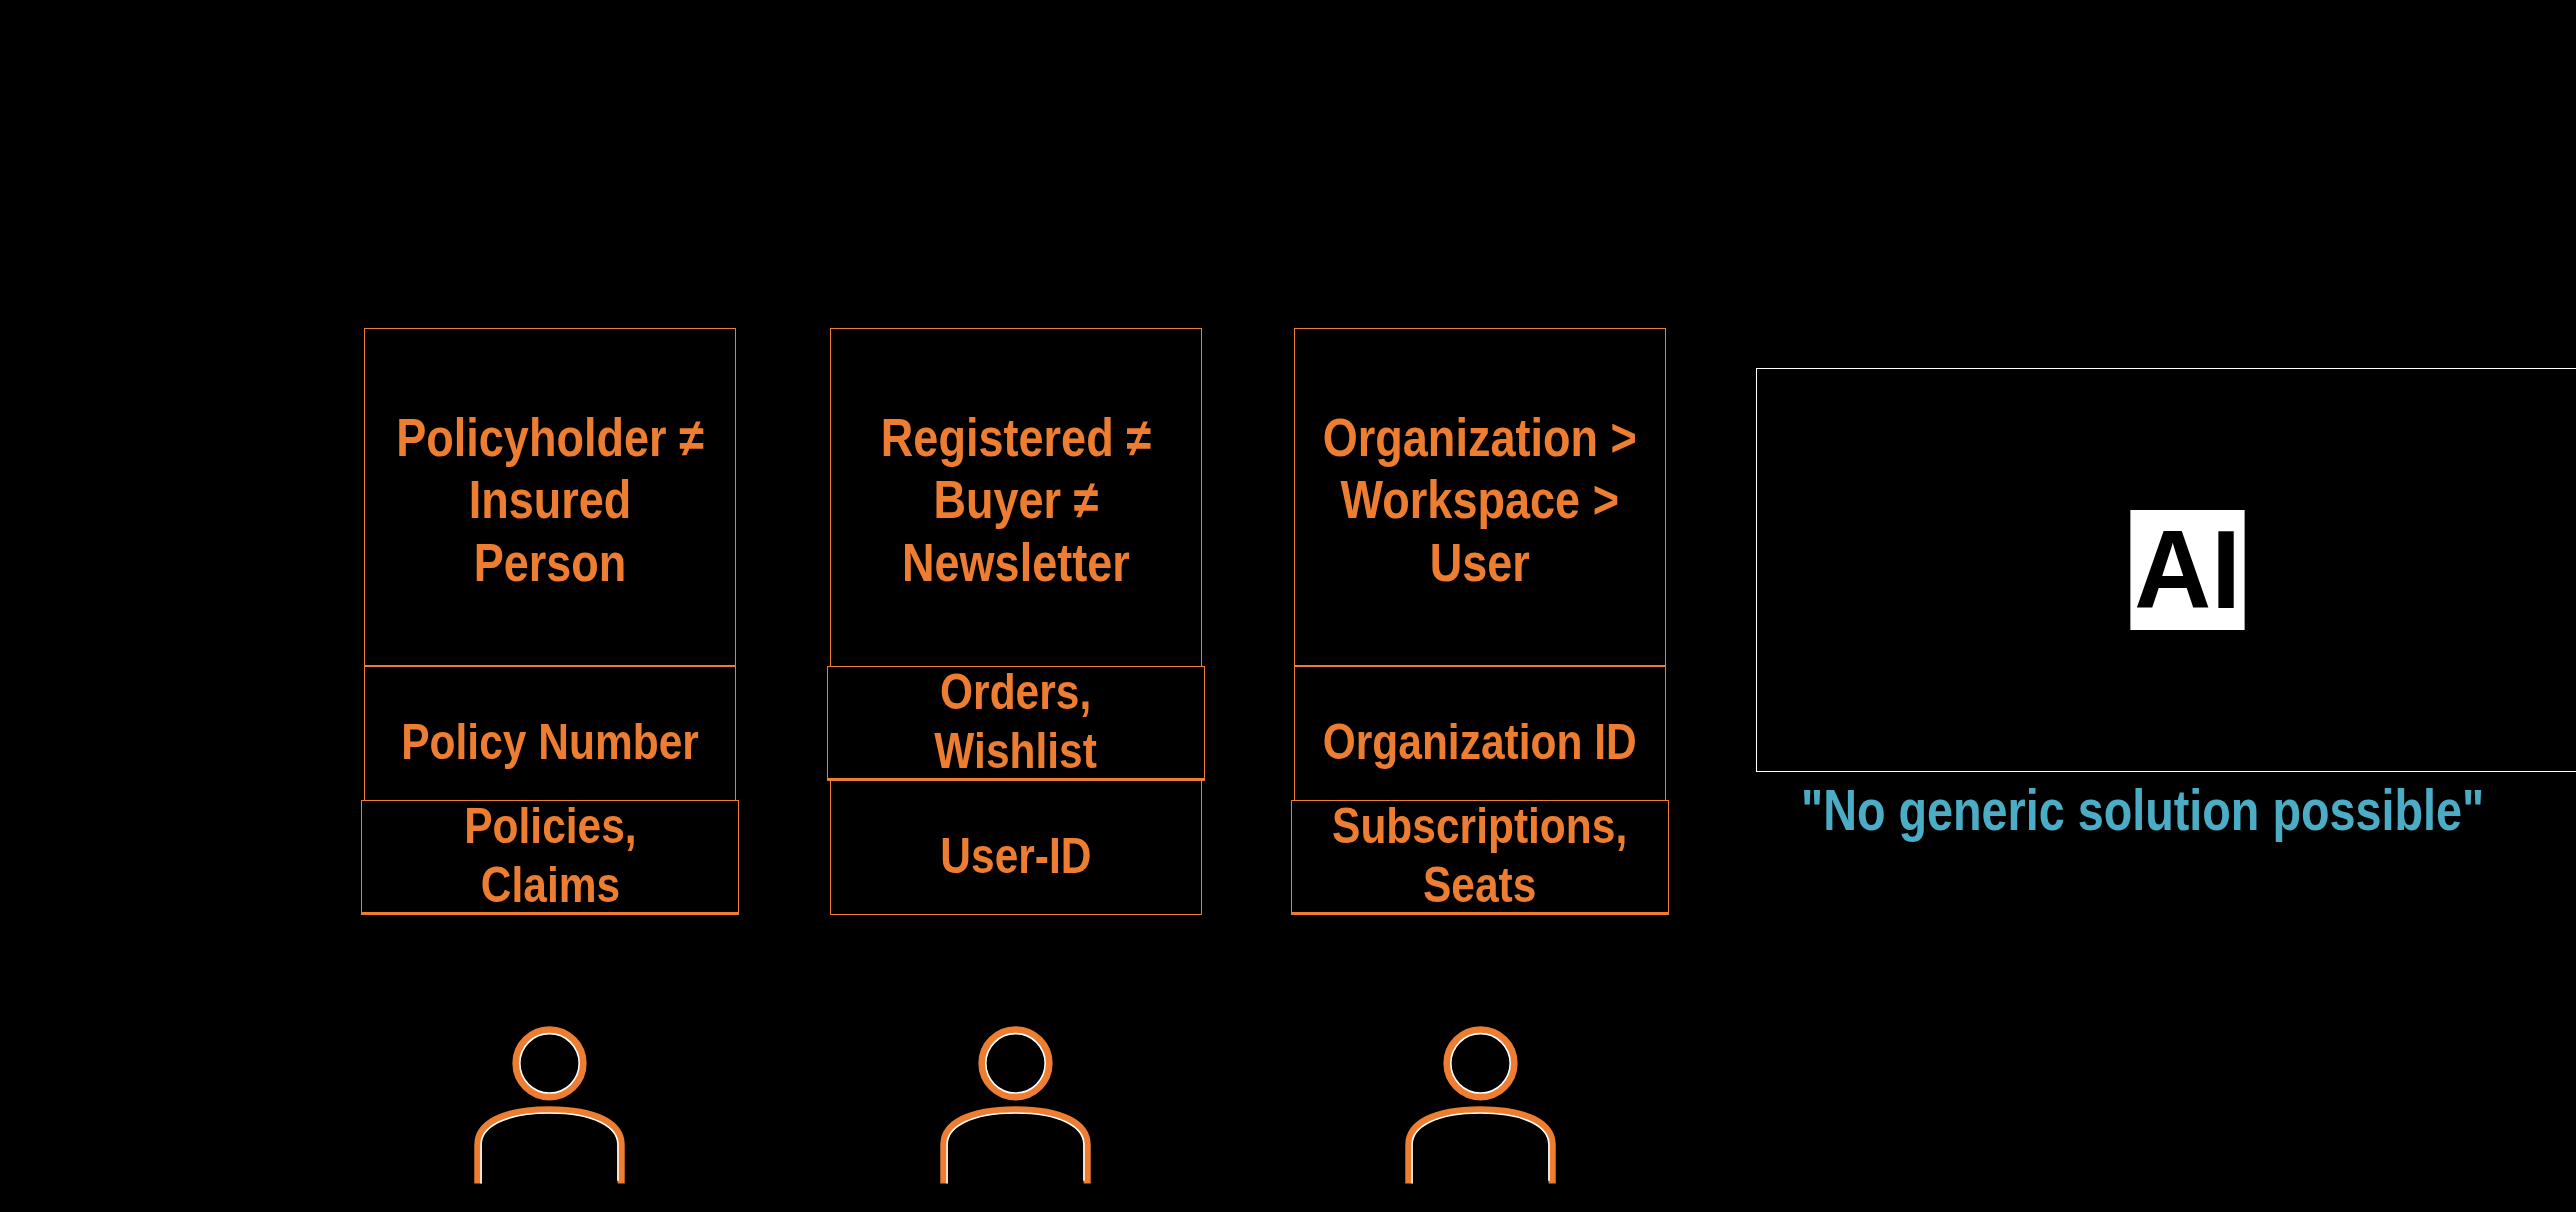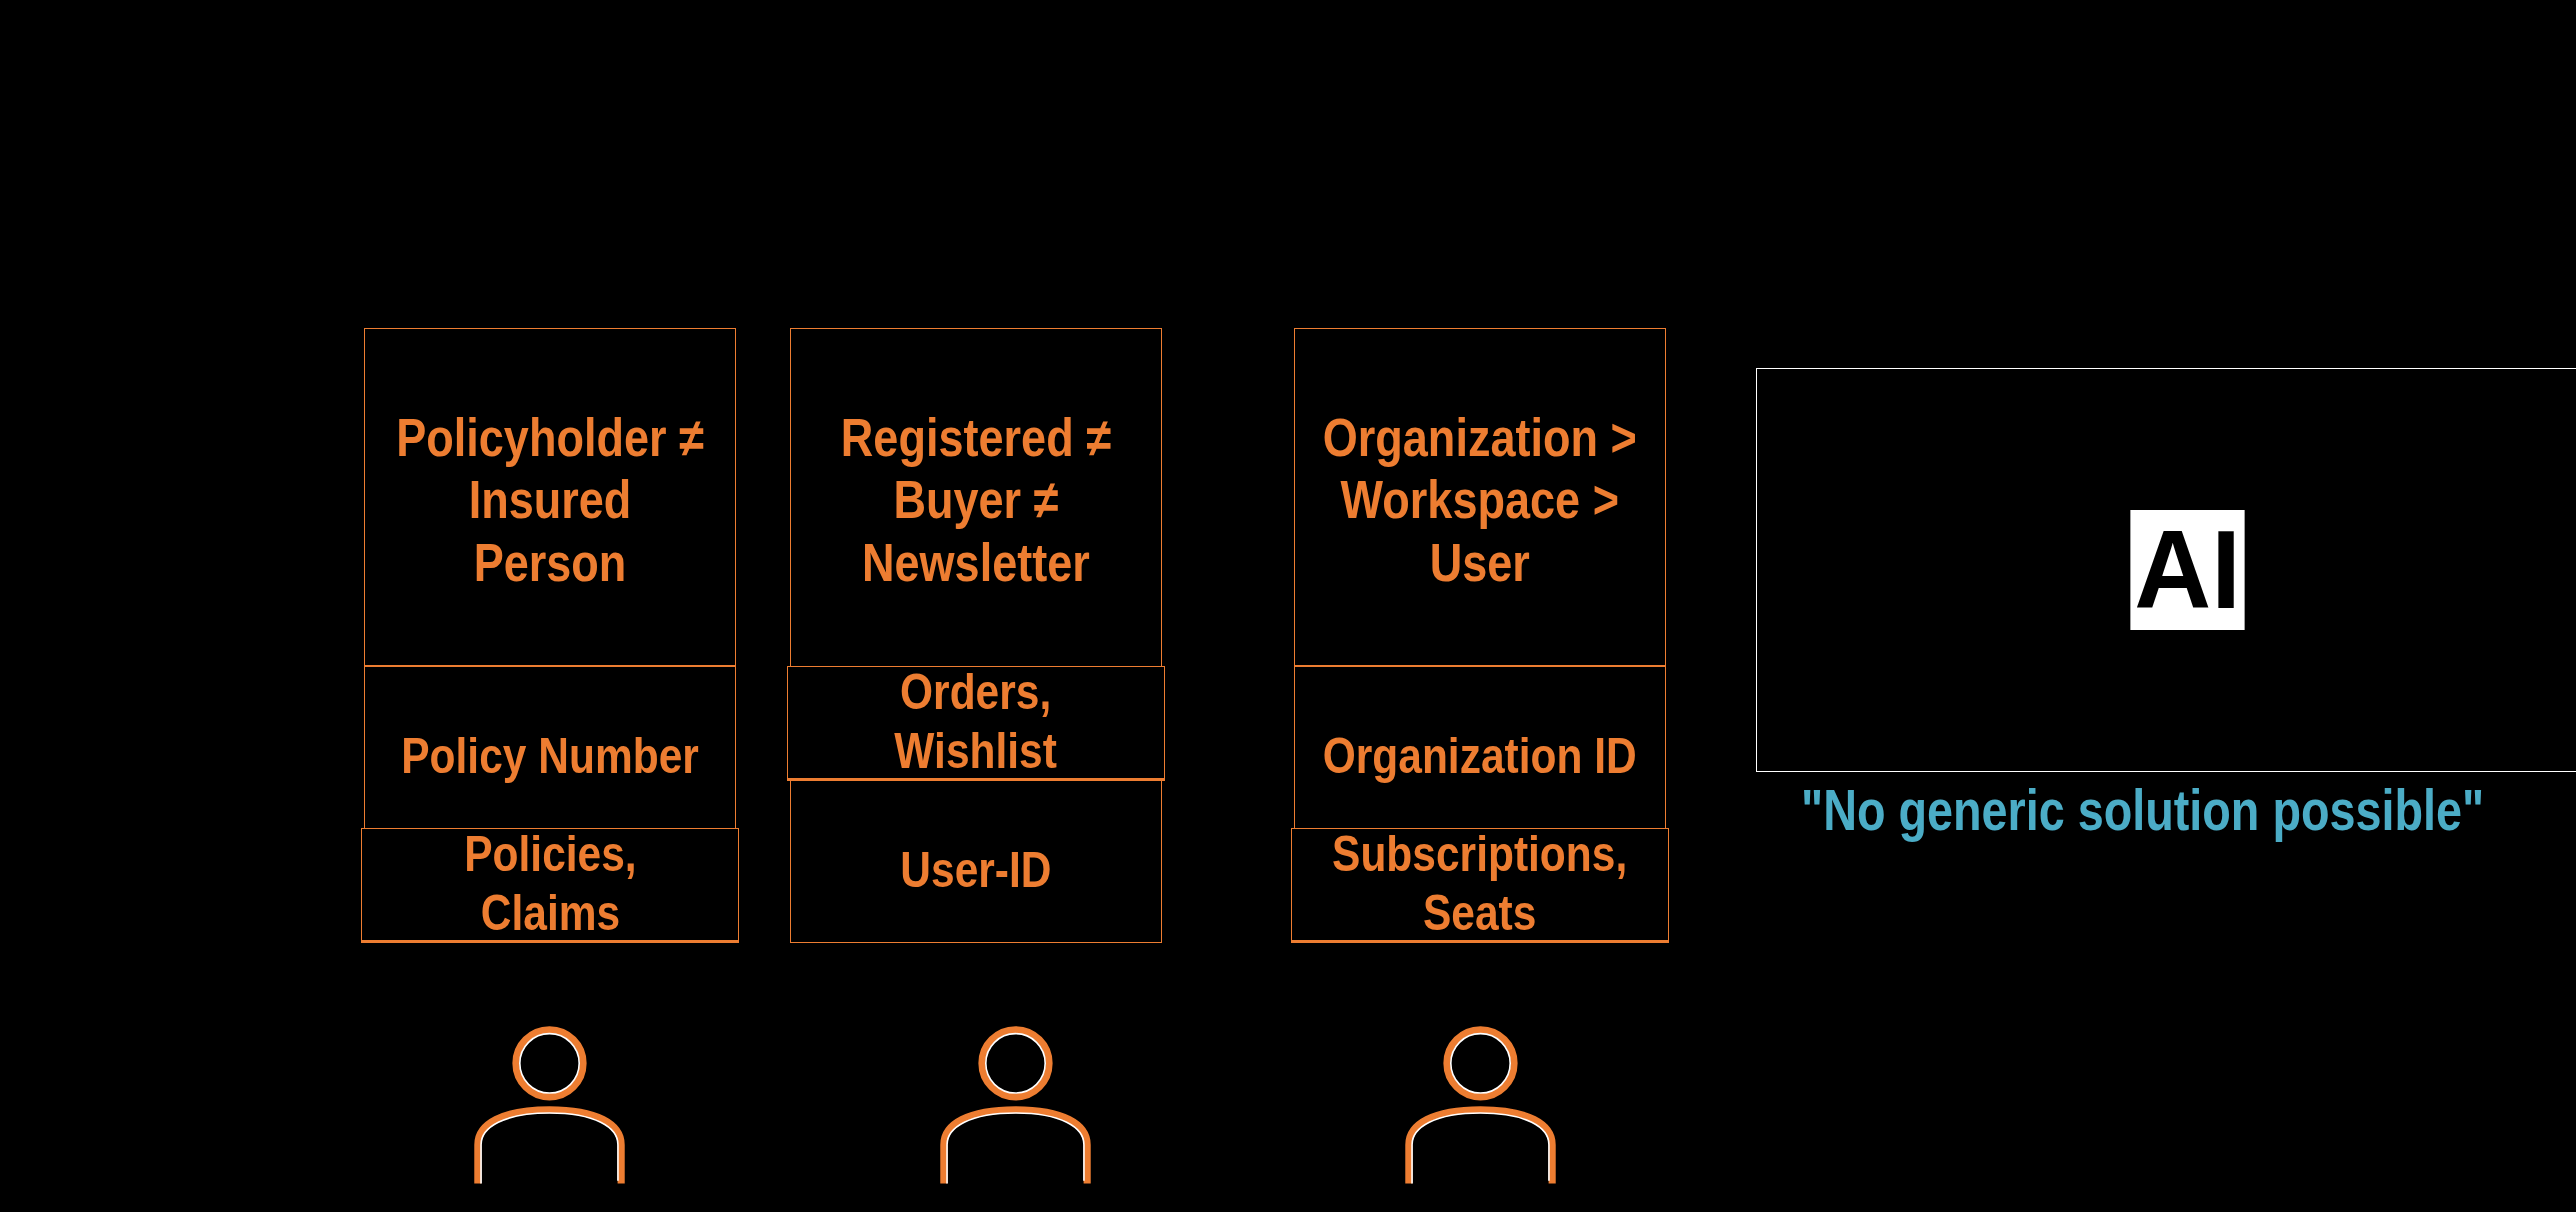--- a/index.html
+++ b/index.html
@@ -18,21 +18,21 @@
   }
 
   
   .card{position:absolute;top:328px;width:372px;}
   .box{
     border:1.9px solid var(--orange);
     display:flex;align-items:center;justify-content:center;
     background:transparent;
   }
   .title-box{height:339px;padding-top:6px;}
-  .attr-box{height:164px;margin-top:-1.9px;padding-top:19.4px;}
+  .attr-box{height:136px;margin-top:-1.9px;padding-top:19.4px;}
   .data-box{
     height:115px;margin-top:-1.3px;
     margin-left:-3.2px;width:calc(100% + 6.5px);
     border-bottom-width:3.2px;
   }
   .txt{
     color:var(--orange);
     white-space:pre-line;
     display:inline-block;
     text-align:center;
@@ -89,21 +89,21 @@
   </div>
   <div class="box attr-box">
     <span class="txt t-attr">Policy Number</span>
   </div>
   <div class="box data-box">
     <span class="txt t-data">Policies,
 Claims</span>
   </div>
 </div>
 
-<div class="card" style="left:790px">
+<div class="card" style="left:830px">
   <div class="box title-box">
     <span class="txt t-title">Registered ≠
 Buyer ≠
 Newsletter</span>
   </div>
   <div class="box data-box">
     <span class="txt t-data">Orders,
 Wishlist</span>
   </div>
   <div class="box attr-box">

